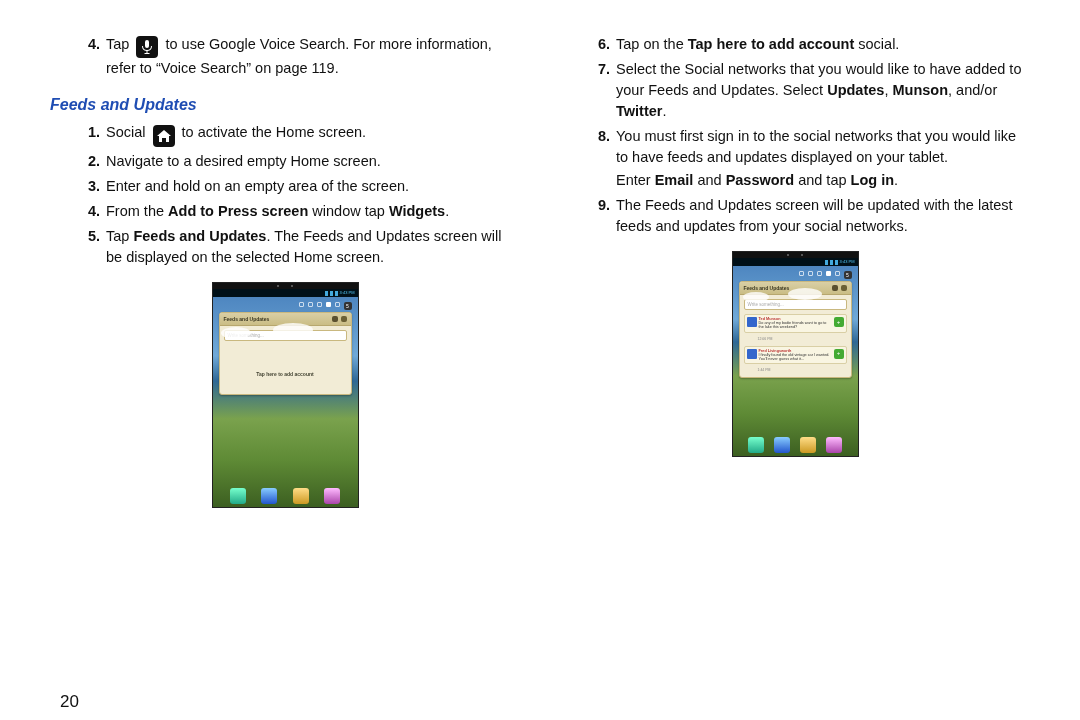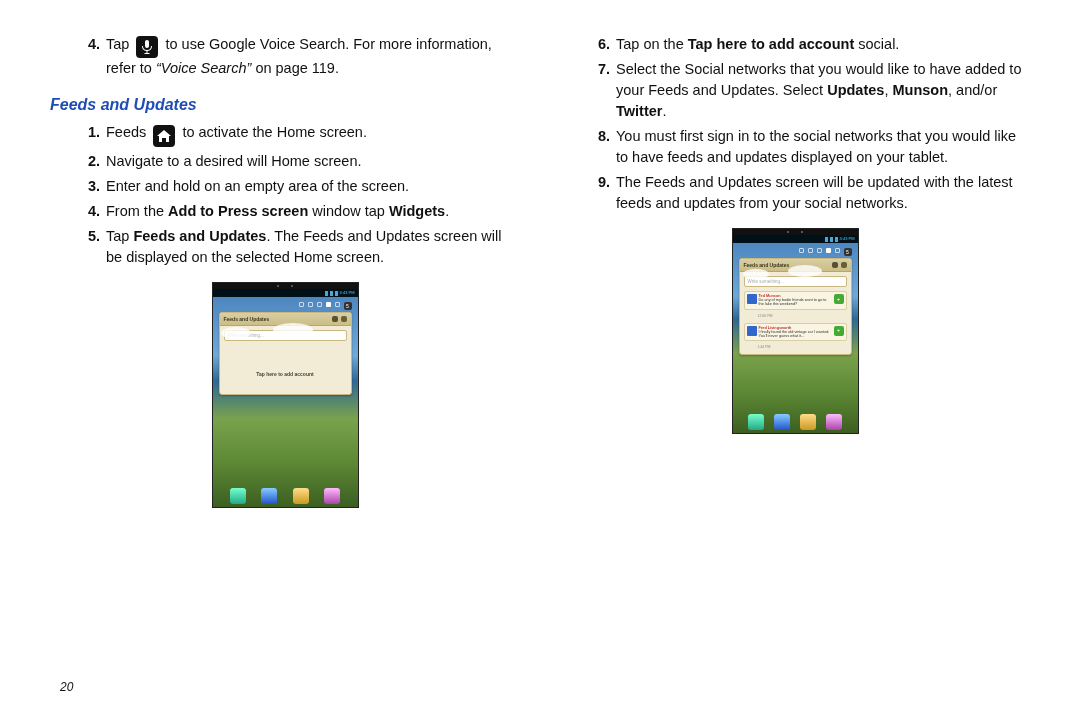--- a/index.html
+++ b/index.html
@@ -1,32 +1,32 @@
 <!DOCTYPE html>
 <html><head>
 <meta charset="utf-8">
 <style>
   html,body{margin:0;padding:0;background:#fff;font-family:Arial,Helvetica,sans-serif;color:#111;}
   .page{width:1080px;height:720px;box-sizing:border-box;padding:30px 50px 10px 50px;display:flex;gap:40px;position:relative;}
   .col{flex:1 1 50%;font-size:14.5px;line-height:1.45;}
-  .page-num{position:absolute;left:60px;bottom:26px;font-size:12px;font-style:italic;}
+  .page-num{position:absolute;left:60px;bottom:8px;font-size:17px;}
 
   .ol-item{display:flex;margin:4px 0 4px 26px;}
   .num{min-width:24px;font-weight:700;text-align:right;padding-right:6px;}
   .txt{flex:1;}
   .cont{margin-left:56px;margin-top:-2px;}
 
   .heading{font-size:16px;font-weight:700;font-style:italic;color:#1f4db3;margin:14px 0 6px 0;}
   .intro{margin:0 0 8px 10px;}
 
   .icon-box{display:inline-flex;align-items:center;justify-content:center;width:22px;height:22px;border-radius:4px;background:#111;color:#fff;vertical-align:-5px;margin:0 3px;}
   .icon-box svg{fill:#fff;}
 
   b{font-weight:700;}
-  .ital{font-style:italic;}
+  .ital{}
 
   
   .tablet{width:145px;margin:14px auto 0 auto;border:1px solid #222;background:#000;}
   .tablet.small{width:125px;}
   .tab-top{height:6px;background:#111;display:flex;align-items:center;justify-content:center;}
   .tab-top .dot{width:2px;height:2px;background:#555;margin:0 6px;}
   .tab-status{height:8px;background:#001018;display:flex;justify-content:flex-end;align-items:center;padding:0 3px;gap:2px;}
   .tab-status .ico{width:3px;height:5px;background:#4ad;}
   .tab-status .clk{color:#5cf;font-size:4px;}
   .tab-screen{height:210px;background:linear-gradient(180deg,#4e86c0 0%,#6fa9d8 28%,#2f6896 40%,#7aa24d 58%,#5e8a35 78%,#3c5f21 100%);position:relative;overflow:hidden;}
@@ -80,32 +80,32 @@
         <span class="ital">“Voice Search”</span>
         <span>  on page 119.</span>
       </span>
     </div>
 
     <div class="heading">Feeds and Updates</div>
 
     <div class="ol-item">
       <span class="num">1.</span>
       <span class="txt">
-        <span>Feeds </span>
+        <span>Social </span>
         <span class="icon-box">
           <svg width="14" height="12" viewBox="0 0 14 12">
               <path d="M7 0l7 6h-2v6H9V8H5v4H2V6H0z"></path>
             </svg>
         </span>
         <span> to activate the Home screen.</span>
       </span>
     </div>
     <div class="ol-item">
       <span class="num">2.</span>
-      <span class="txt">Navigate to a desired will Home screen.</span>
+      <span class="txt">Navigate to a desired empty Home screen.</span>
     </div>
     <div class="ol-item">
       <span class="num">3.</span>
       <span class="txt">Enter and hold on an empty area of the screen.</span>
     </div>
     <div class="ol-item">
       <span class="num">4.</span>
       <span class="txt">
         <span>From the </span><b>Add to Press screen</b><span> window tap </span><b>Widgets</b><span>.</span>
       </span>
@@ -171,20 +171,23 @@
     </div>
     <div class="ol-item">
       <span class="num">7.</span>
       <span class="txt">
         <span>Select the Social networks that you would like to have added to your Feeds and Updates. Select </span><b>Updates</b><span>, </span><b>Munson</b><span>, and/or </span><b>Twitter</b><span>.</span>
       </span>
     </div>
     <div class="ol-item">
       <span class="num">8.</span>
       <span class="txt">You must first sign in to the social networks that you would like to have feeds and updates displayed on your tablet.</span>
+    </div>
+    <div class="cont">
+      <span>Enter </span><b>Email</b><span> and </span><b>Password</b><span> and tap </span><b>Log in</b><span>.</span>
     </div>
     <div class="ol-item">
       <span class="num">9.</span>
       <span class="txt">The Feeds and Updates screen will be updated with the latest feeds and updates from your social networks.</span>
     </div>
 
     <div class="tablet small">
       <div class="tab-top">
           <span class="dot"></span>
           <span class="dot"></span>

